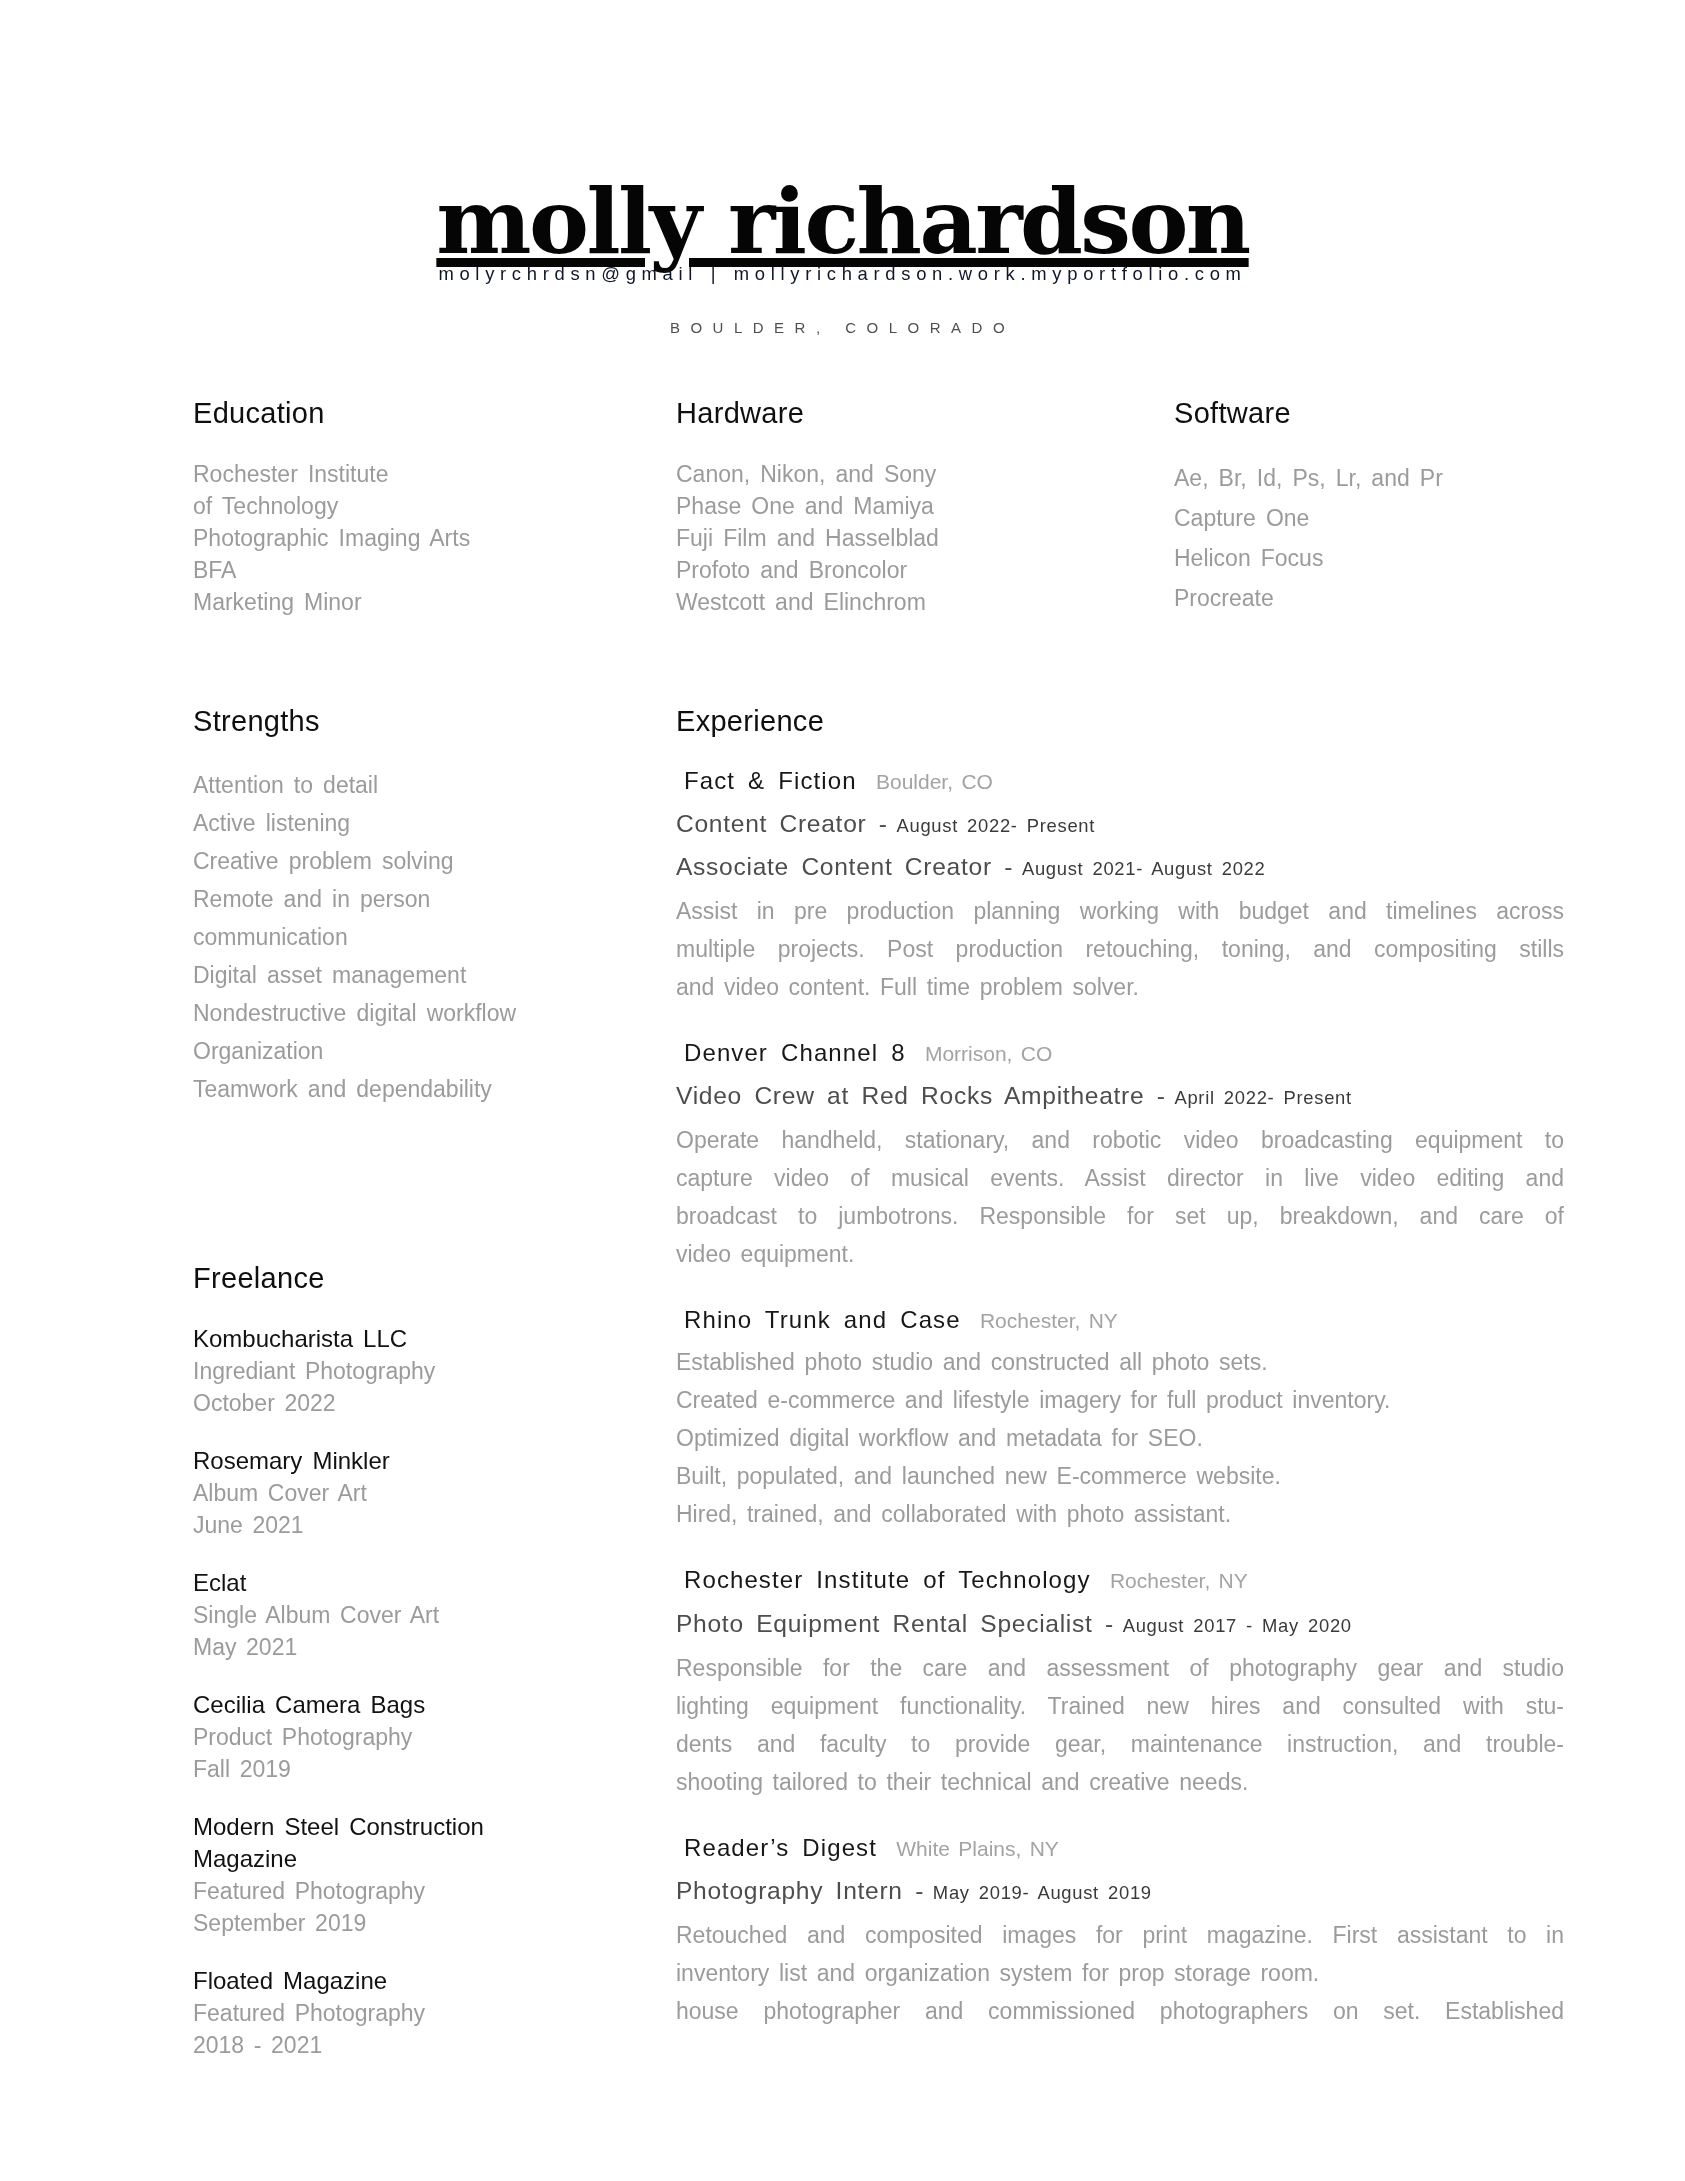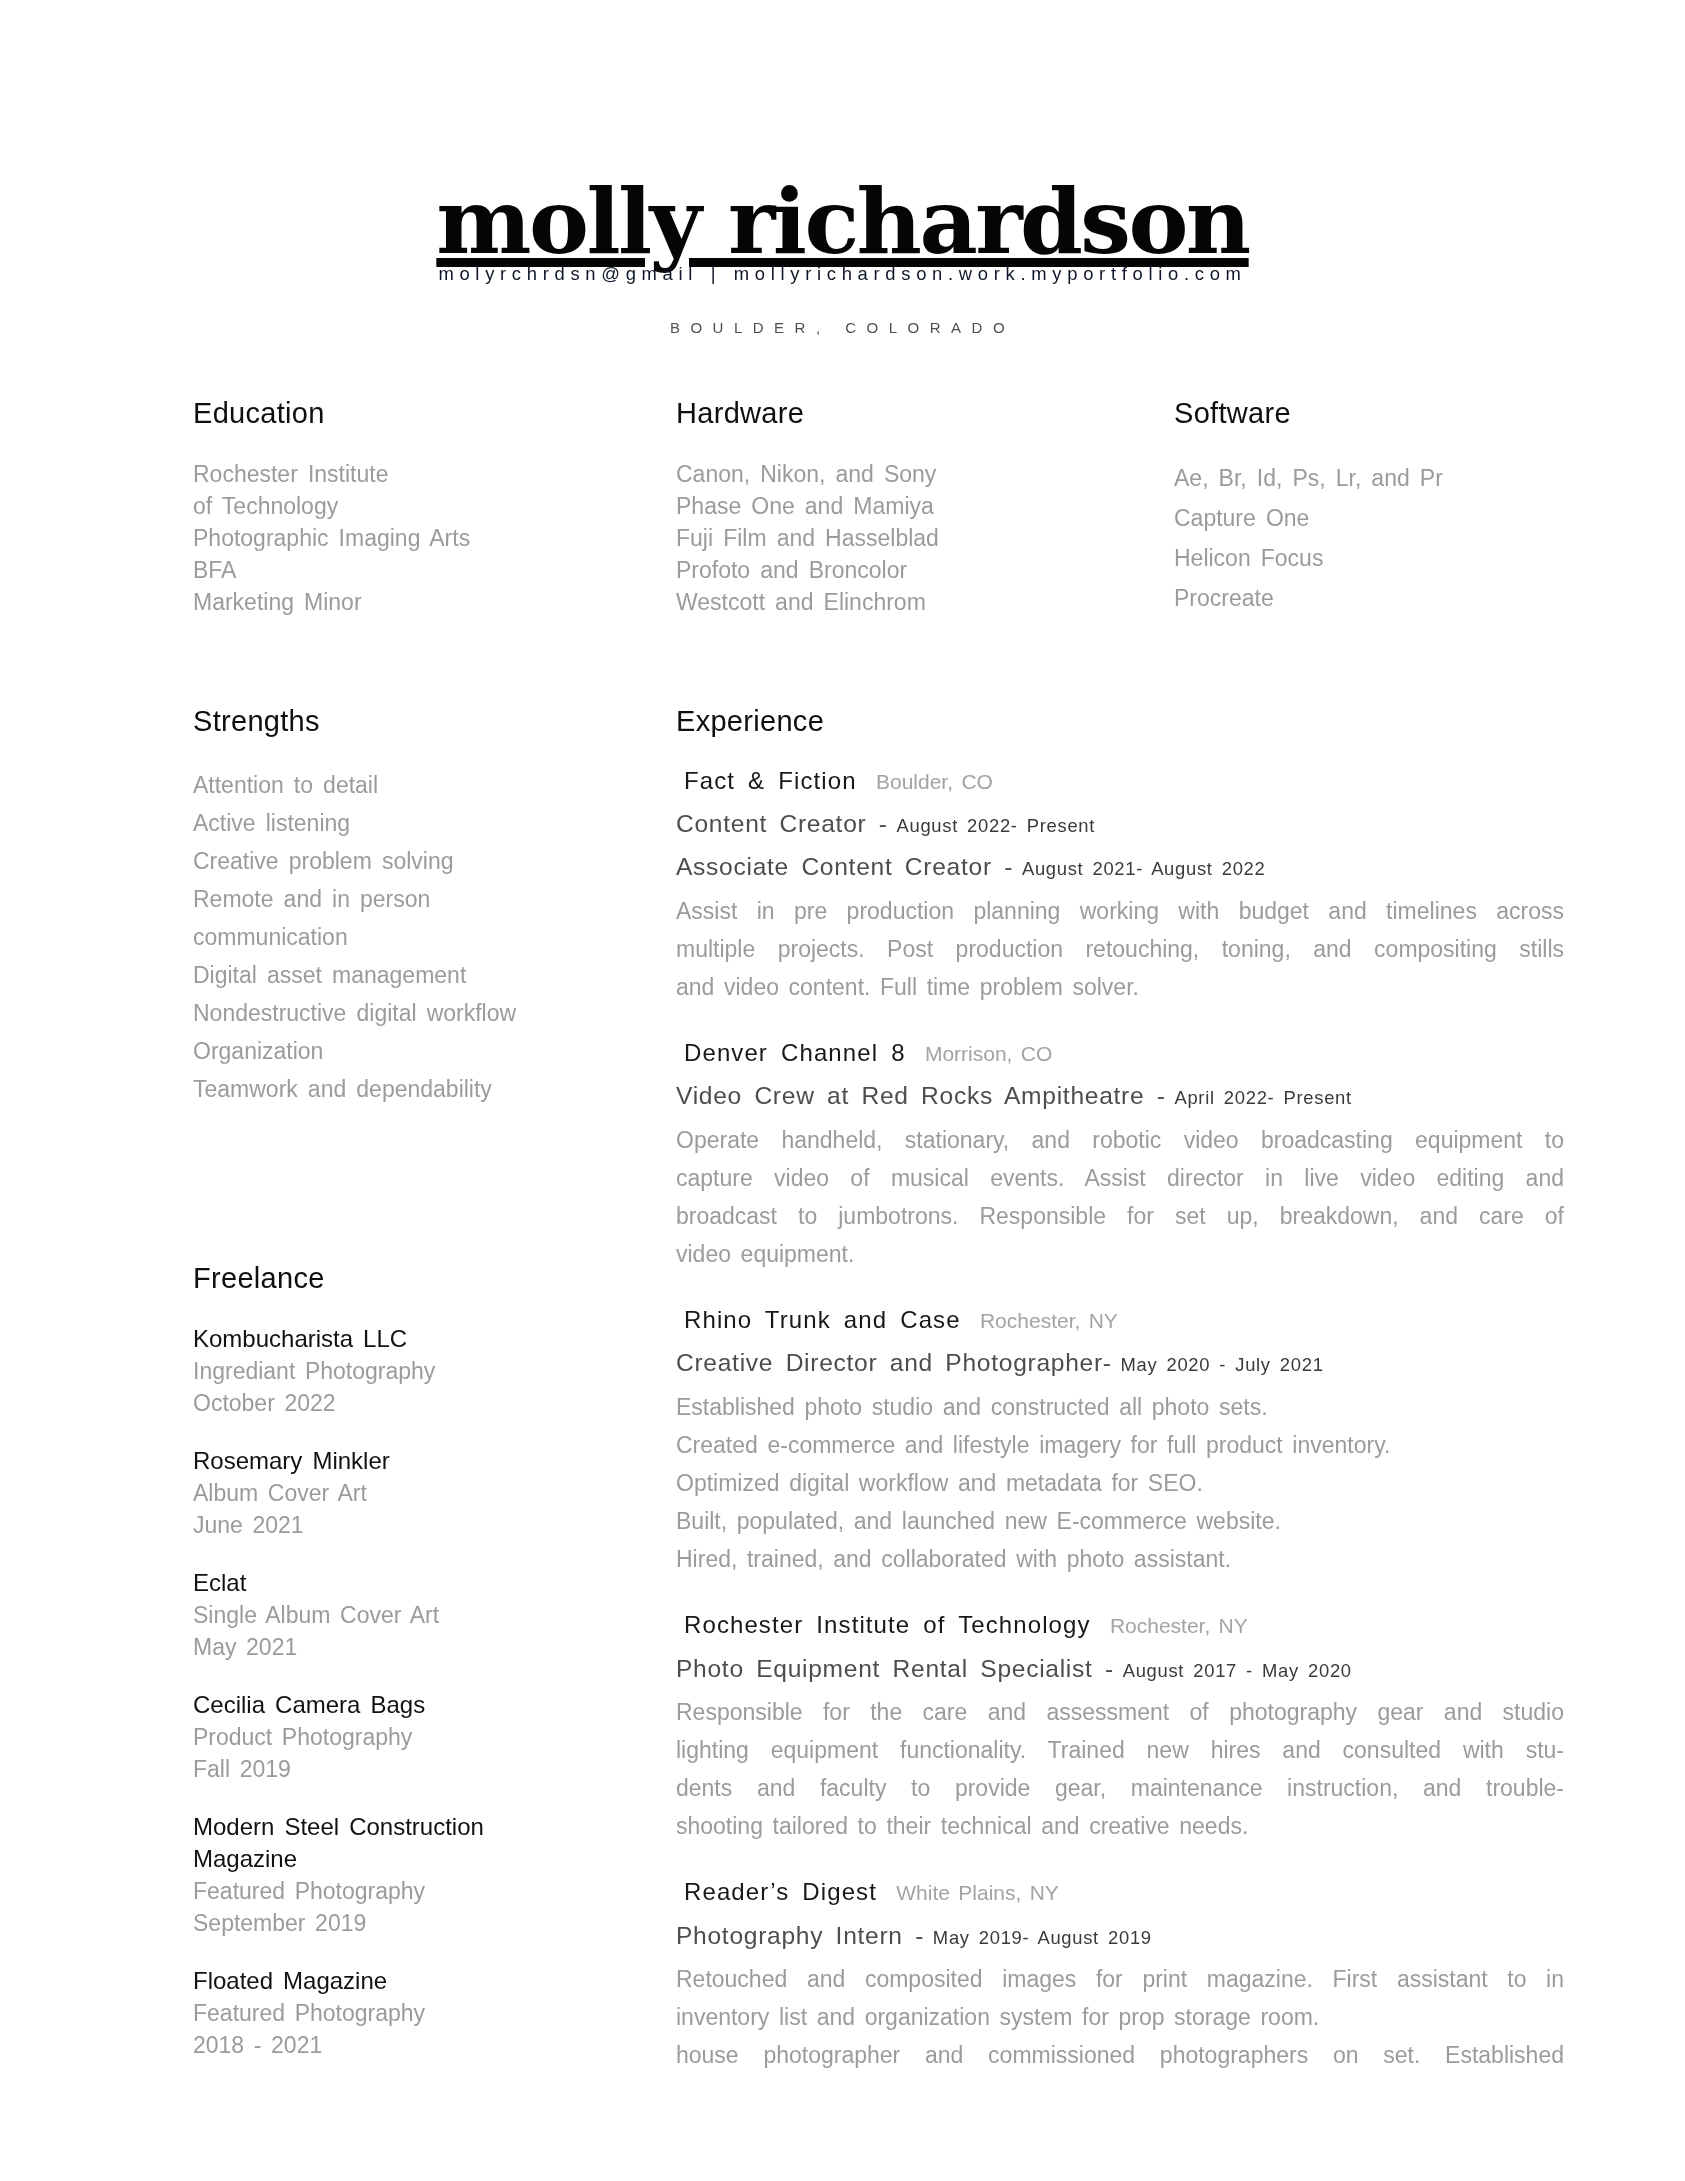--- a/index.html
+++ b/index.html
@@ -190,23 +190,20 @@
         <div class="jline">capture video of musical events. Assist director in live video editing and</div>
         <div class="jline">broadcast to jumbotrons. Responsible for set up, breakdown, and care of</div>
         <div class="jline last">video equipment.</div>
       </div>
     </div>
 
     <div class="job">
       <div class="jobHead">
         <span class="company">Rhino Trunk and Case</span><span class="jobLoc">Rochester, NY</span>
       </div>
-      <div class="role">
-        <span class="roleTitle">Creative Director and Photographer-</span><span class="roleDates">May 2020 - July 2021</span>
-      </div>
       <div class="jbody">
         <div class="jline plain">Established photo studio and constructed all photo sets.</div>
         <div class="jline plain">Created e-commerce and lifestyle imagery for full product inventory.</div>
         <div class="jline plain">Optimized digital workflow and metadata for SEO.</div>
         <div class="jline plain">Built, populated, and launched new E-commerce website.</div>
         <div class="jline plain">Hired, trained, and collaborated with photo assistant.</div>
       </div>
     </div>
 
     <div class="job">

